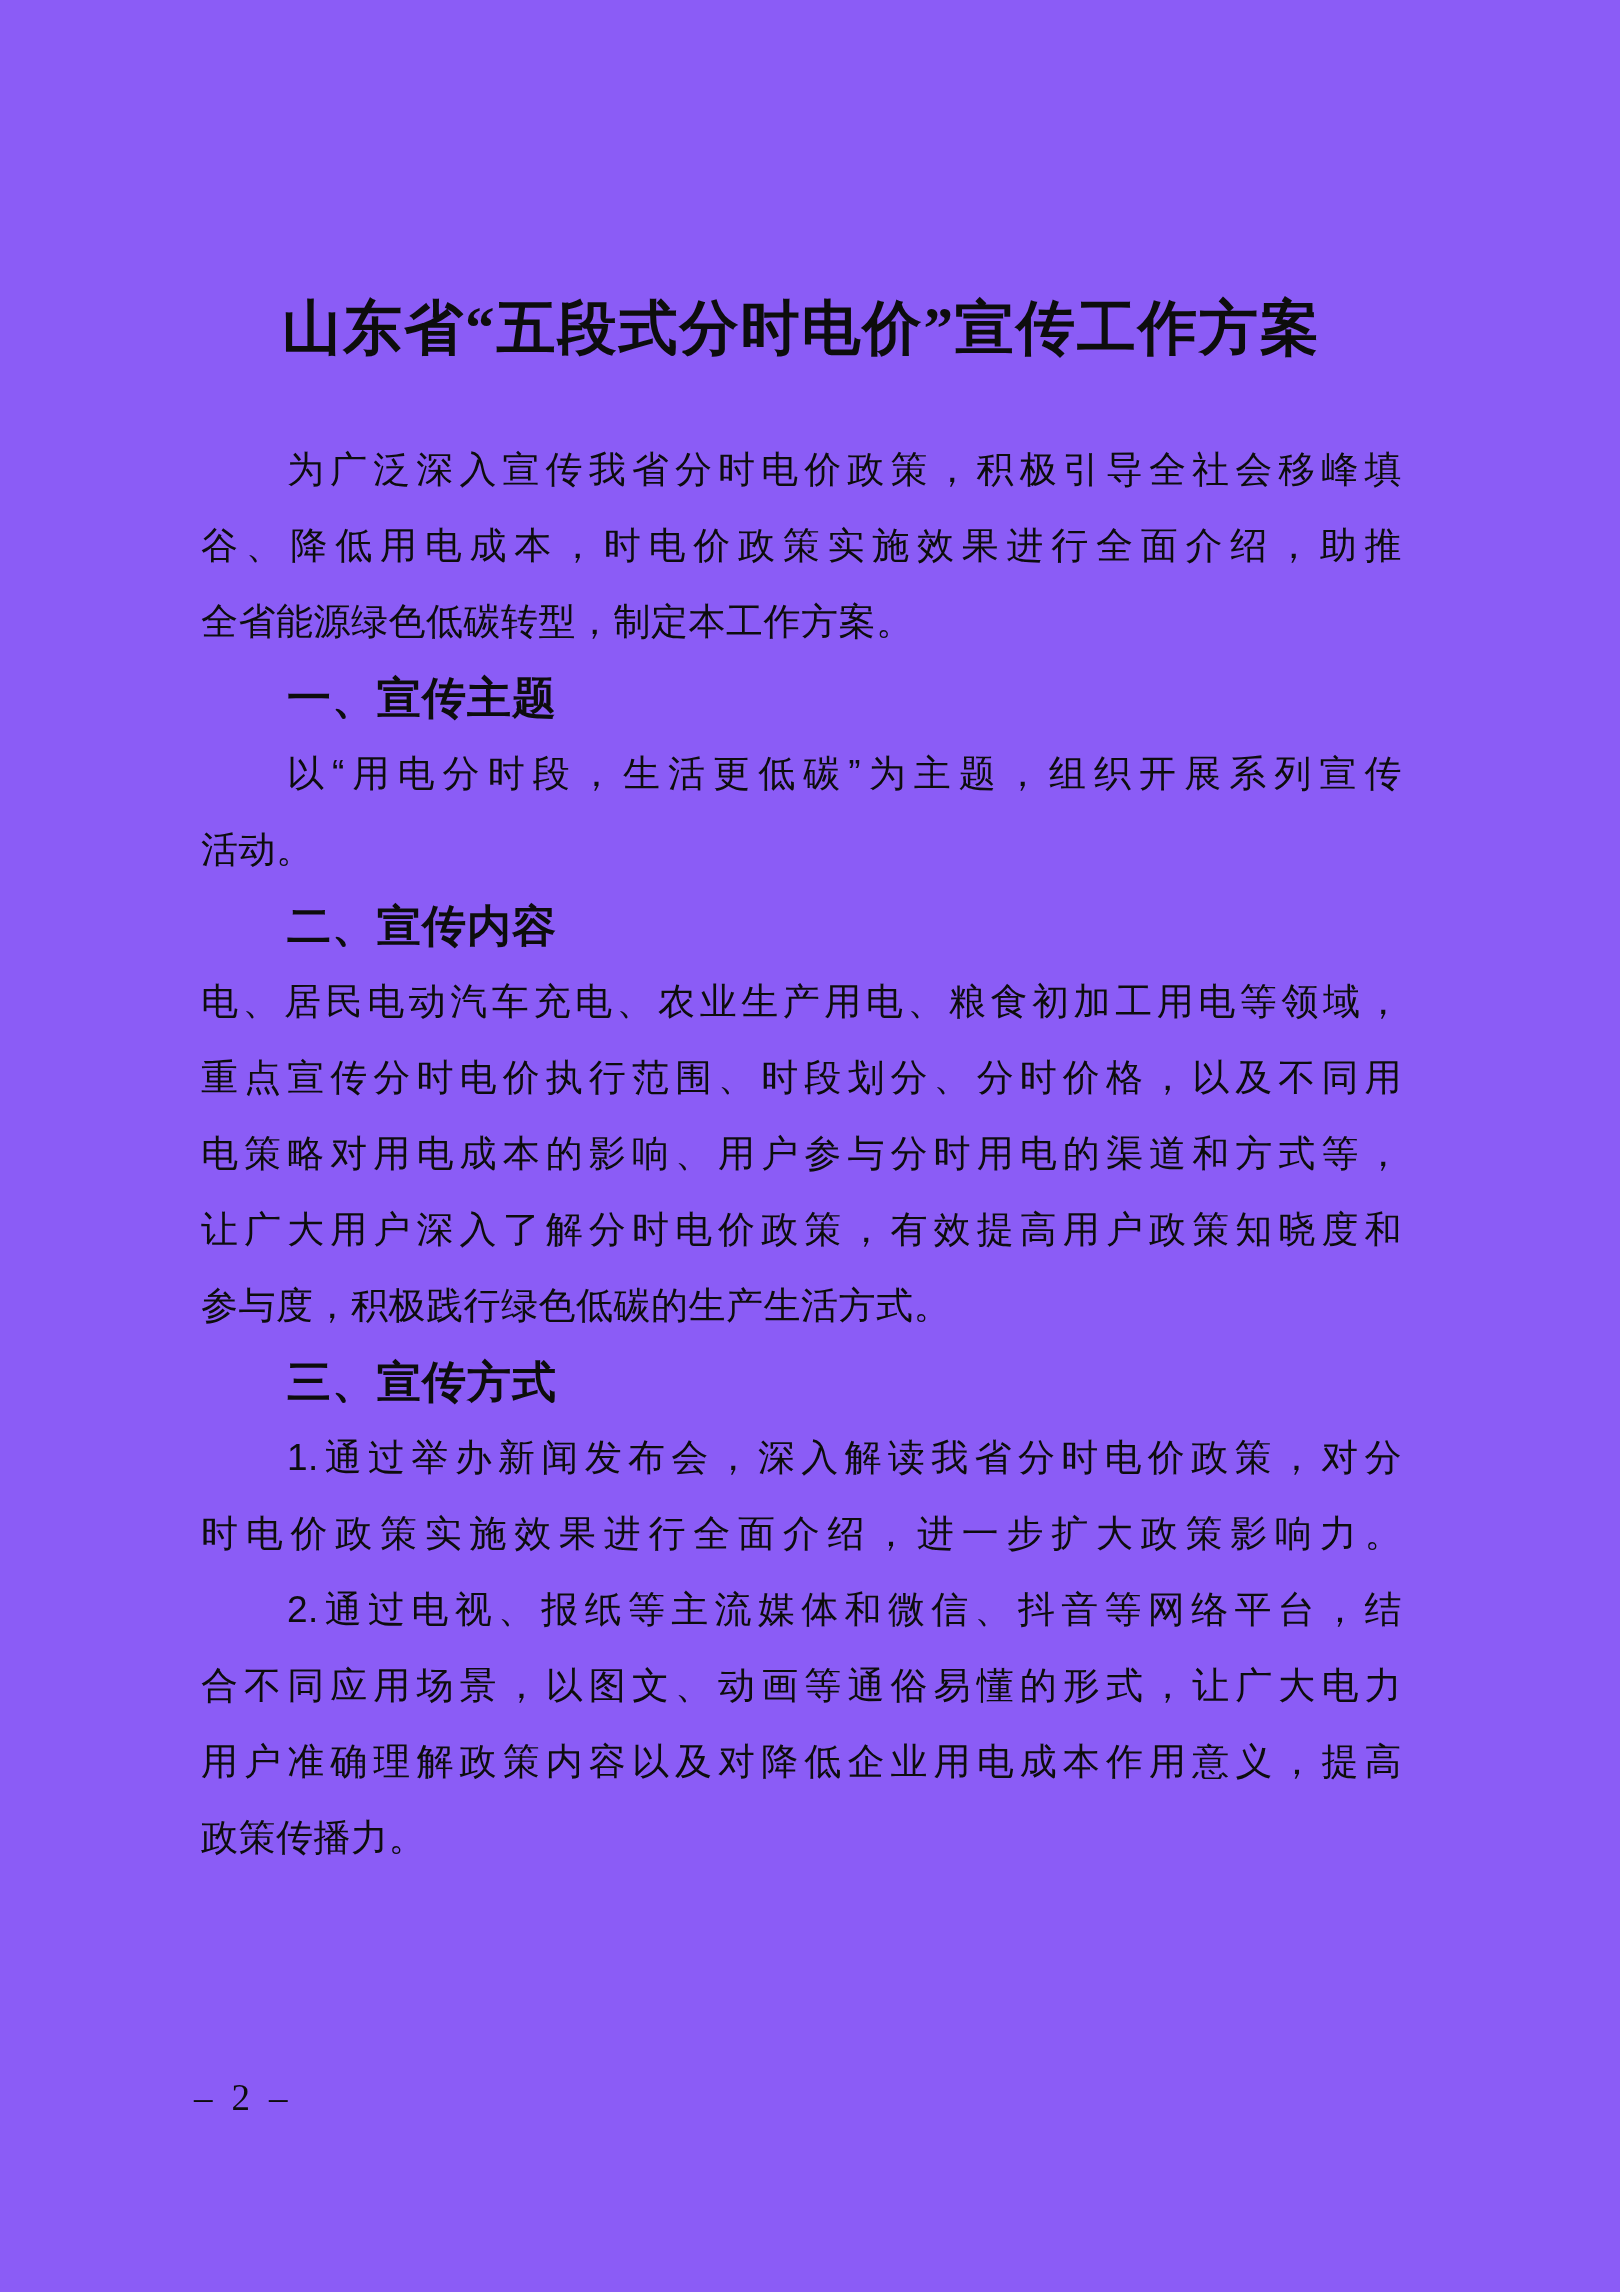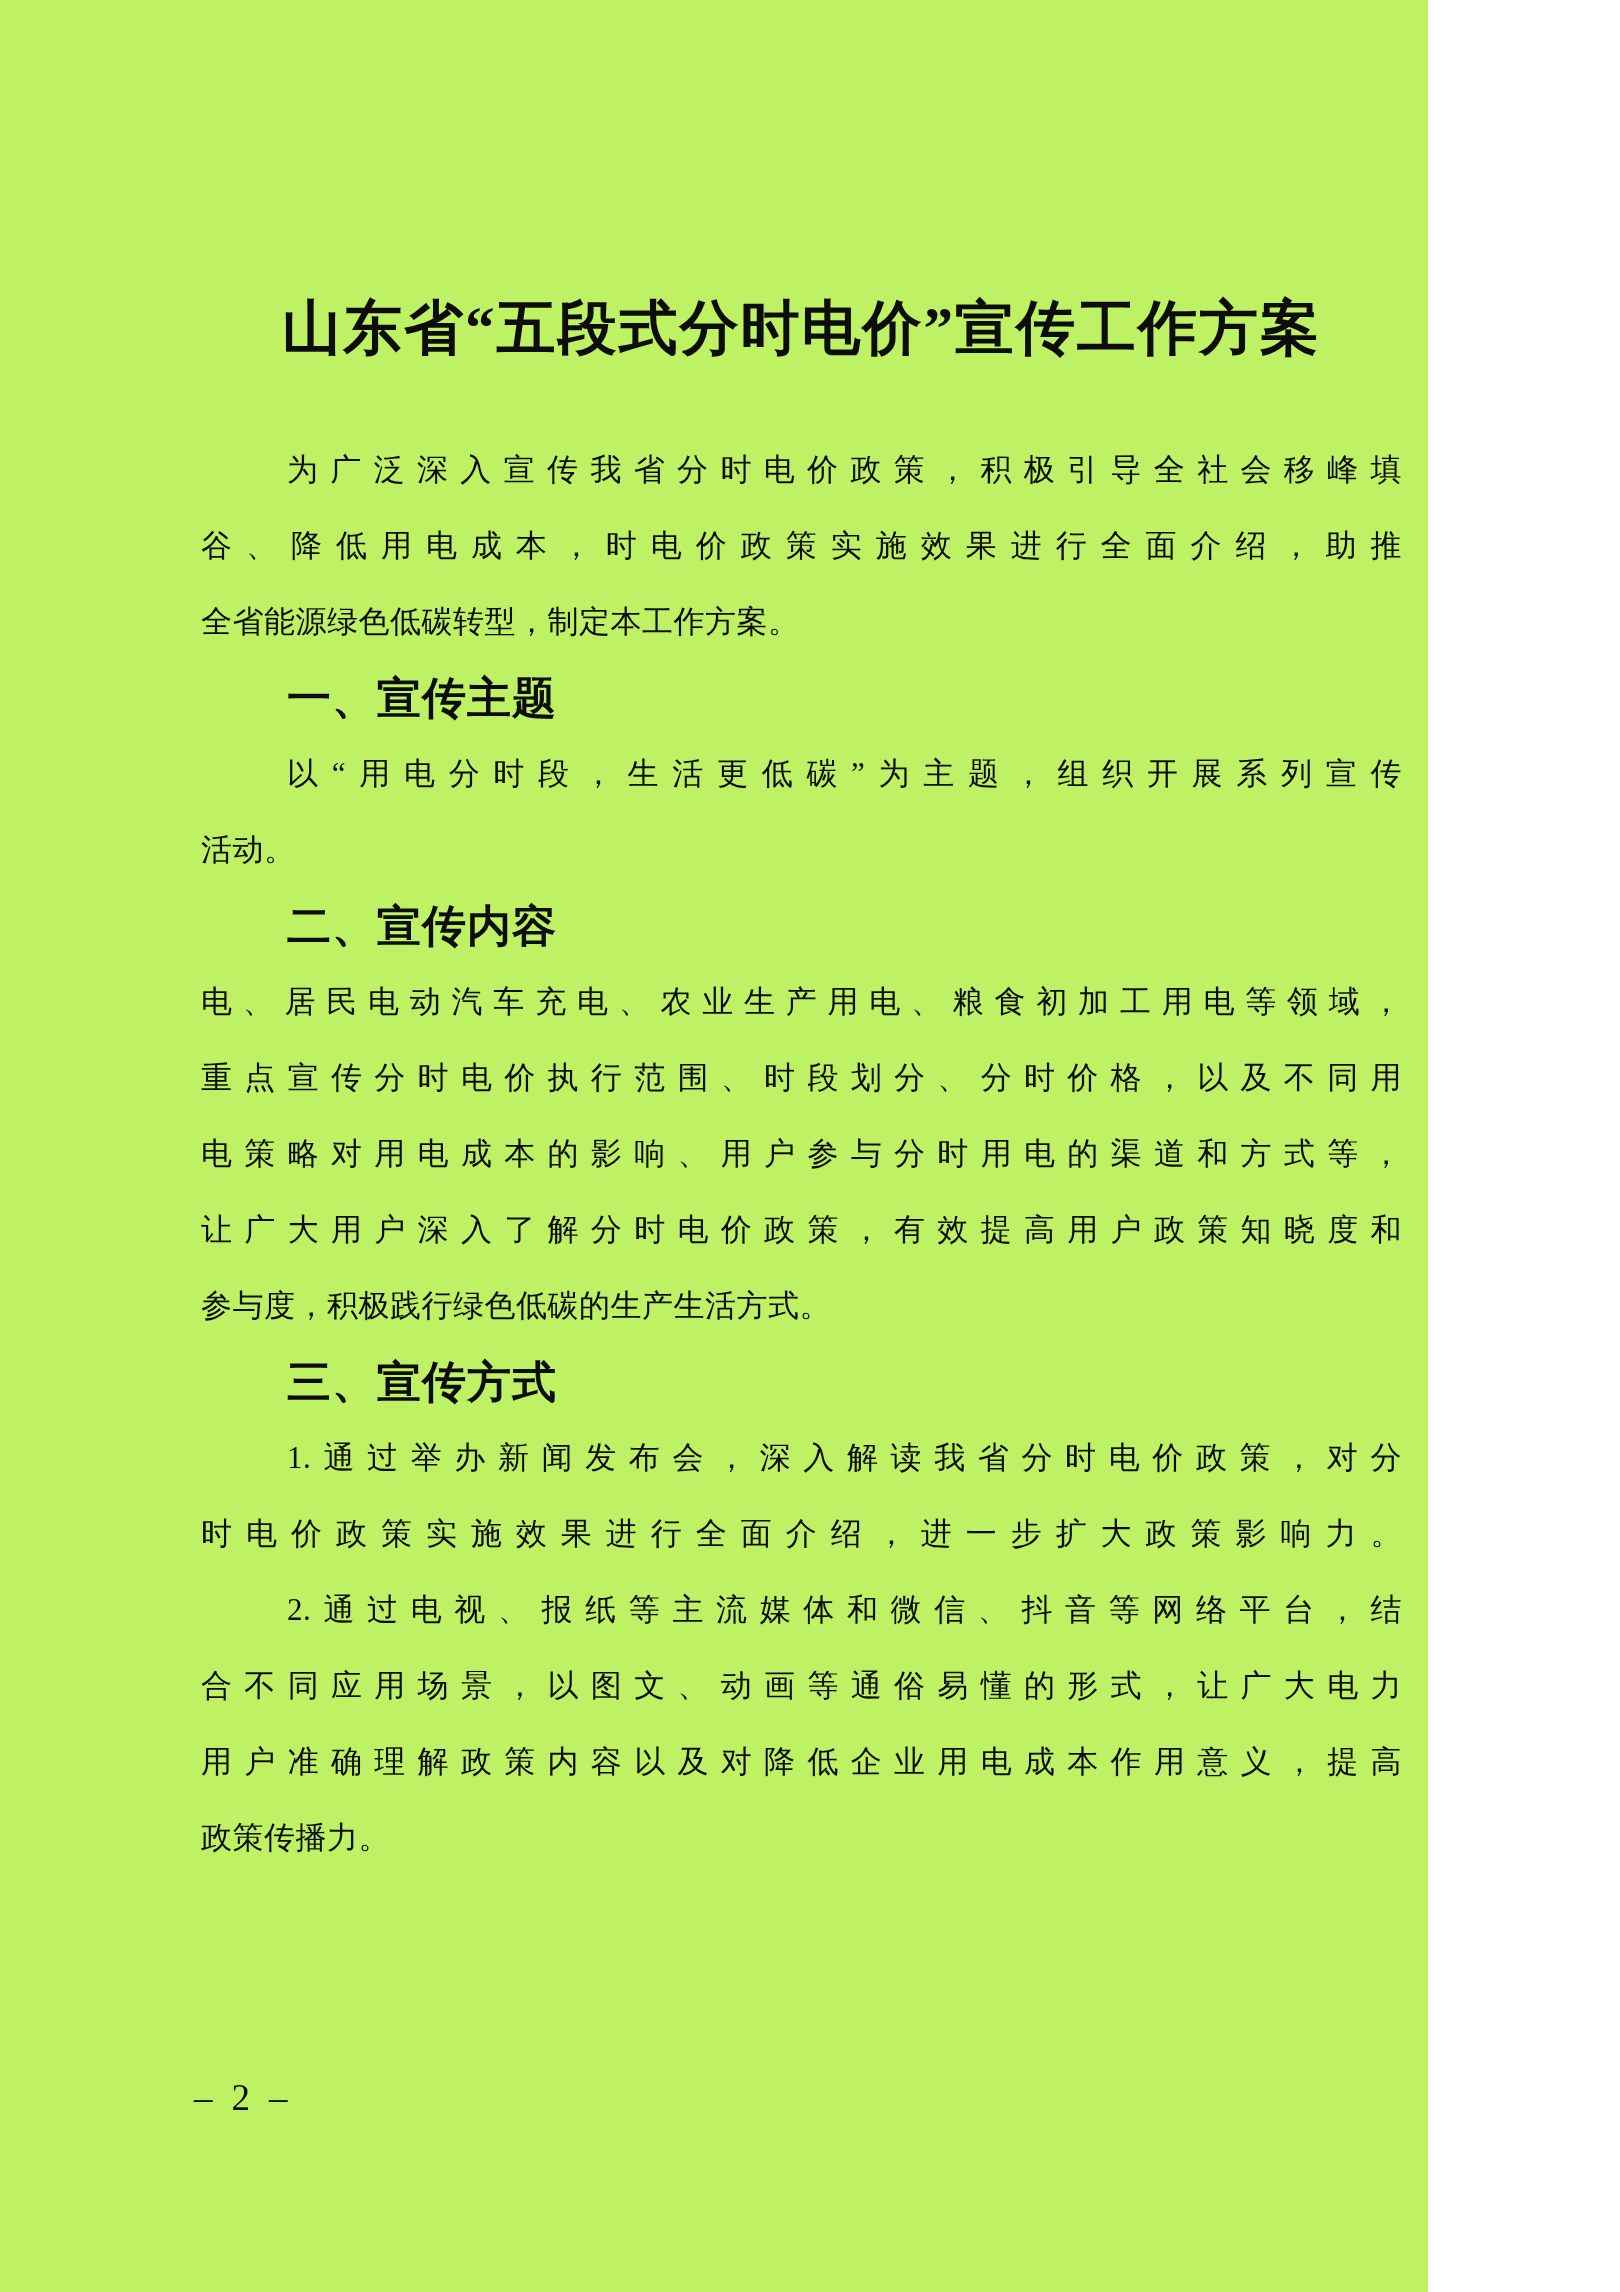--- a/index.html
+++ b/index.html
@@ -2,23 +2,23 @@
 <html><head>
 <meta charset="utf-8">
 <style>
   html, body {
     margin: 0;
     padding: 0;
     background: #ffffff;
   }
   .doc-page {
     position: relative;
-    width: 1428px;
+    width: 1620px;
     height: 2293px;
-    background: #bef264;
+    background: #8b5cf6;
     color: #0d0d0d;
     overflow: hidden;
   }
   .content {
     position: absolute;
     left: 201px;
     top: 0;
     width: 1201px;
   }
   .doc-title {
@@ -26,22 +26,22 @@
     margin-bottom: 67px;
     font-family: "Liberation Serif", "DejaVu Serif", serif;
     font-weight: bold;
     font-size: 59px;
     line-height: 74px;
     text-align: center;
     letter-spacing: 2px;
     white-space: nowrap;
   }
   .line {
-    font-family: Liberation Serif, serif;
-    font-size: 31px;
+    font-family: Liberation Sans, sans-serif;
+    font-size: 37px;
     height: 76px;
     line-height: 76px;
     text-align: justify;
     text-align-last: justify;
     white-space: nowrap;
     letter-spacing: 0.5px;
   }
   .line.short {
     text-align: center;
     text-align-last: left;

